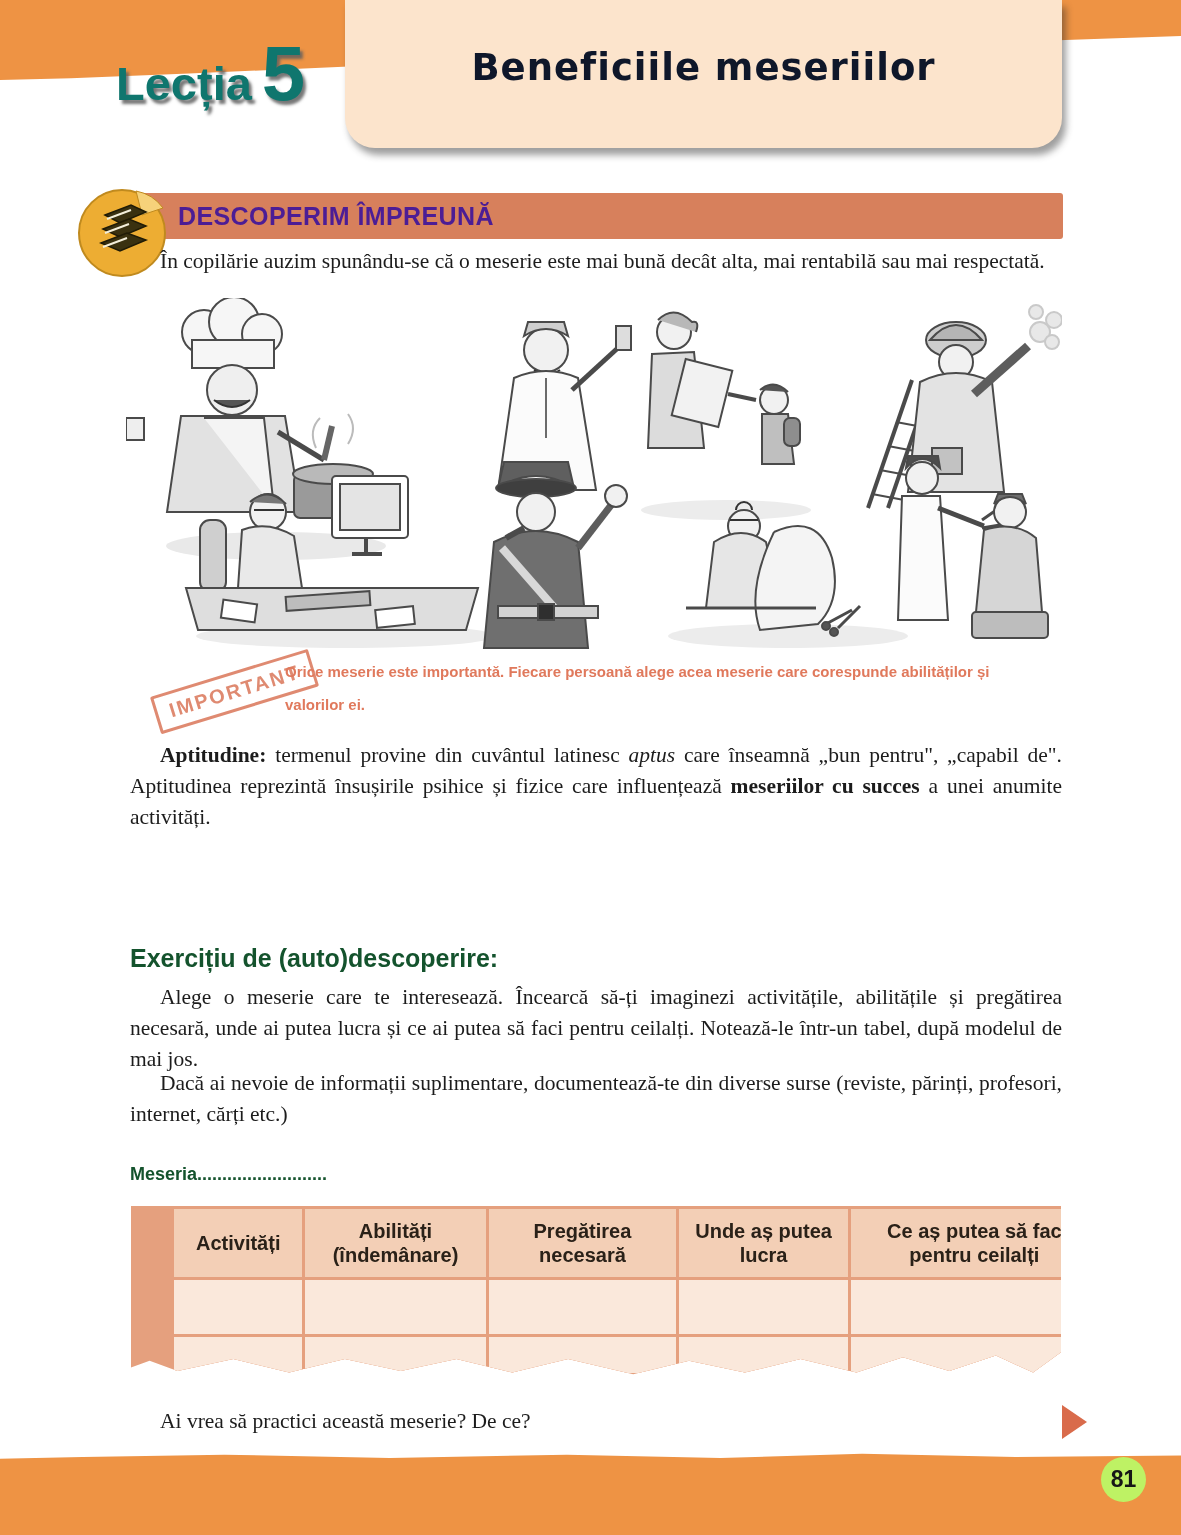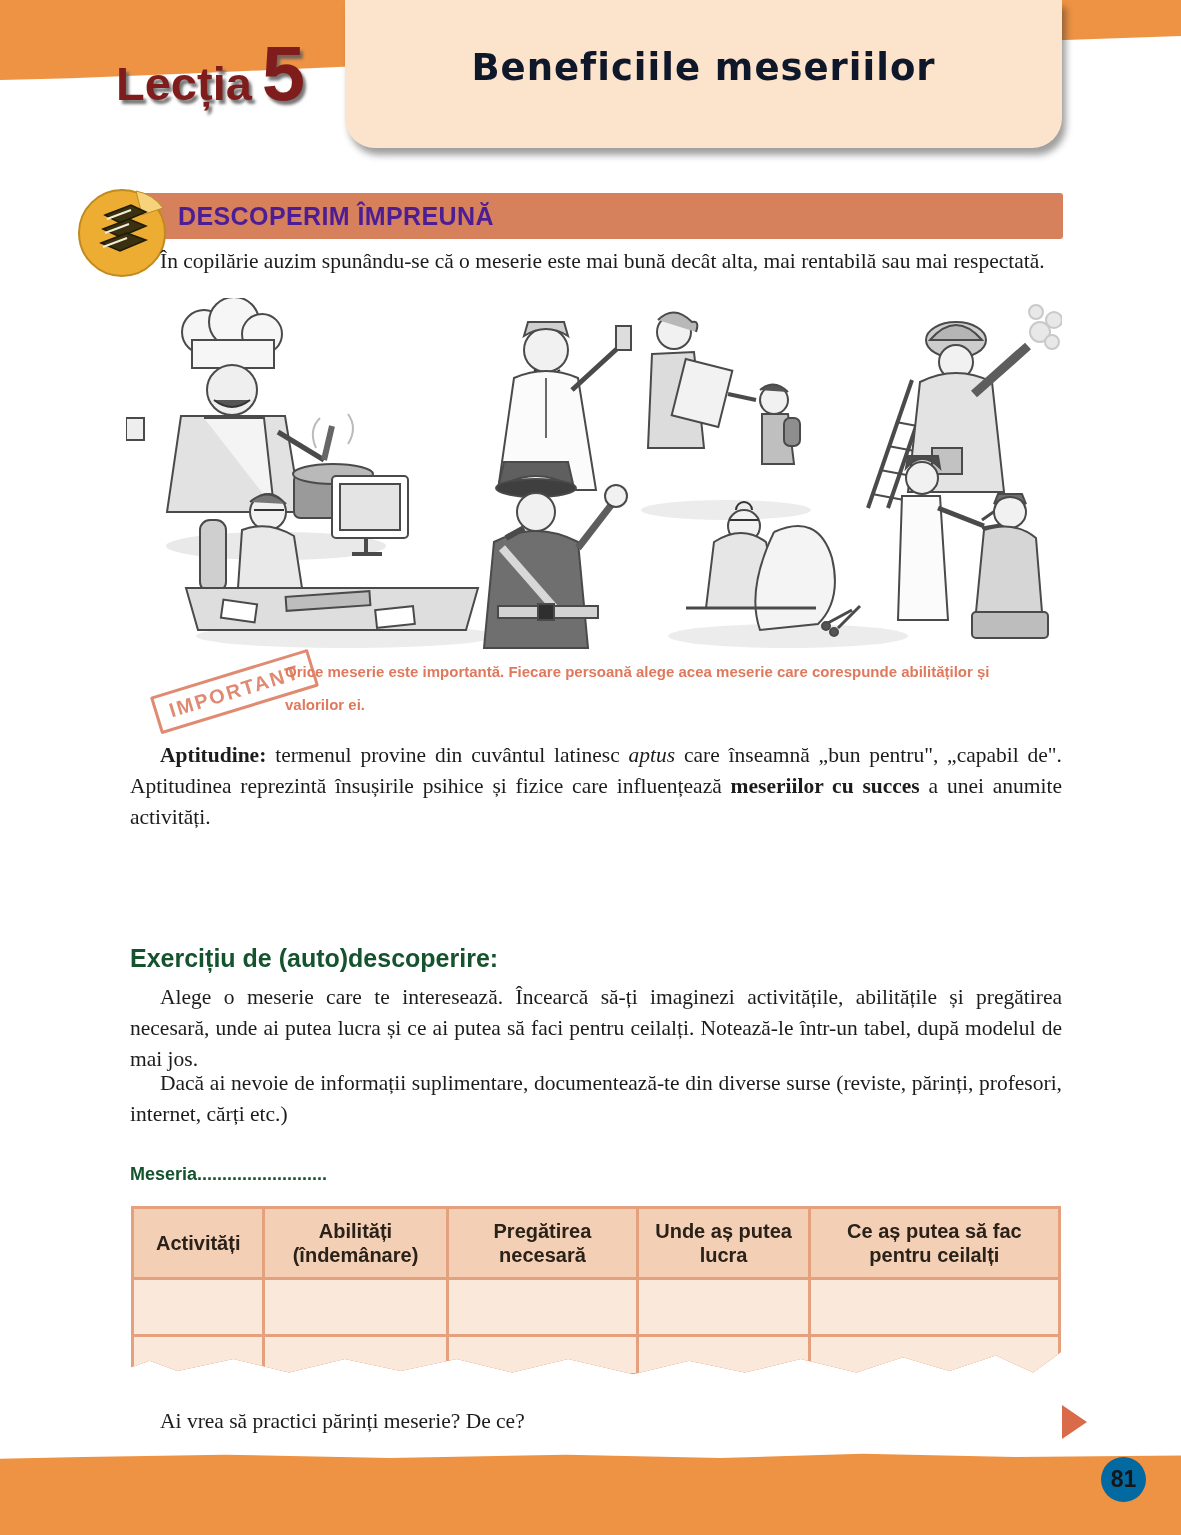--- a/index.html
+++ b/index.html
@@ -19,21 +19,21 @@
     position:absolute; left:345px; top:0; width:717px; height:148px;
     background:#FCE4CC; border-radius:0 0 30px 30px;
     box-shadow:4px 7px 7px rgba(40,40,40,.45);
     display:flex; align-items:center; justify-content:center;
   }
   .title-box .title-text {
     font-family:"DejaVu Sans", sans-serif; font-weight:bold;
     font-size:37px; color:#0f172a; letter-spacing:1px; margin-top:-14px;
   }
   .lesson-label {
-    position:absolute; left:116px; top:34px; color:#7f1d1d;
+    position:absolute; left:116px; top:34px; color:#0f766e;
     font-family:"Liberation Sans", sans-serif; font-weight:bold;
     text-shadow:3px 4px 3px rgba(95,95,95,.85); white-space:nowrap;
   }
   .lesson-label .word { font-size:47px; vertical-align:baseline; }
   .lesson-label .num  { font-size:78px; margin-left:10px; vertical-align:baseline; line-height:1;}
   
   .banner {
     position:absolute; left:102px; top:193px; width:961px; height:46px;
     background:#D7805C; border-radius:3px;
     display:flex; align-items:center;
@@ -70,36 +70,36 @@
   }
   
   .table-wrap {
     position:absolute; left:131px; top:1206px; width:930px; height:170px;
     background:#E5A07E; padding:3px;
     clip-path:polygon(0 0,100% 0,100% 86%,97% 98%,93% 88%,88% 97%,83% 89%,78% 98%,72% 90%,66% 98%,60% 91%,54% 99%,47% 90%,41% 98%,35% 90%,29% 97%,23% 90%,17% 98%,11% 90%,5% 97%,2% 91%,0 95%);
   }
   .prof-table {
     display:grid; width:100%; height:100%;
     grid-template-columns:132fr 185fr 193fr 173fr 254fr;
-    grid-template-rows:68px 54px 1fr; gap:3px; background:#E5A07E;
+    grid-template-rows:68px 54px 1fr; gap:3px; background:#E5A07E;margin-left:40px;
   }
   .prof-table .th {
     background:#F3CFB6; display:flex; align-items:center; justify-content:center;
     text-align:center; font-family:"Liberation Sans", sans-serif; font-weight:bold;
     font-size:20px; line-height:1.2; color:#2A2118; padding:2px 6px;
   }
   .prof-table .td { background:#FAE8DB; }
   
   .footer-band {
     position:absolute; left:0; bottom:0; width:100%; height:82px; background:#EE9344;
     clip-path:polygon(0 7%,7% 5%,19% 2%,33% 6%,48% 2%,61% 6%,73% 1%,86% 5%,100% 3%,100% 100%,0 100%);
   }
   .page-circle {
     position:absolute; left:1101px; top:1457px; width:45px; height:45px;
-    background:#0369a1; border-radius:50%;
+    background:#bef264; border-radius:50%;
     display:flex; align-items:center; justify-content:center;
     font-family:"Liberation Sans", sans-serif; font-weight:bold;
     font-size:23px; color:#161616;
   }
   .next-arrow {
     position:absolute; left:1062px; top:1405px; width:0; height:0;
     border-left:25px solid #D96B4B; border-top:17px solid transparent;
     border-bottom:17px solid transparent;
   }
   .ital { font-style:italic; }
@@ -287,21 +287,21 @@
       <div class="td"></div>
       <div class="td"></div>
       <div class="td"></div>
       <div class="td"></div>
       <div class="td"></div>
       <div class="td"></div>
     </div>
   </div>
 
   <div class="para" style="top:1406px;">
-    <p>Ai vrea să practici părinți meserie? De ce?</p>
+    <p>Ai vrea să practici această meserie? De ce?</p>
   </div>
   <div class="next-arrow"></div>
 
   <div class="footer-band"></div>
   <div class="page-circle">
     <span>81</span>
   </div>
 
 </div>
 

